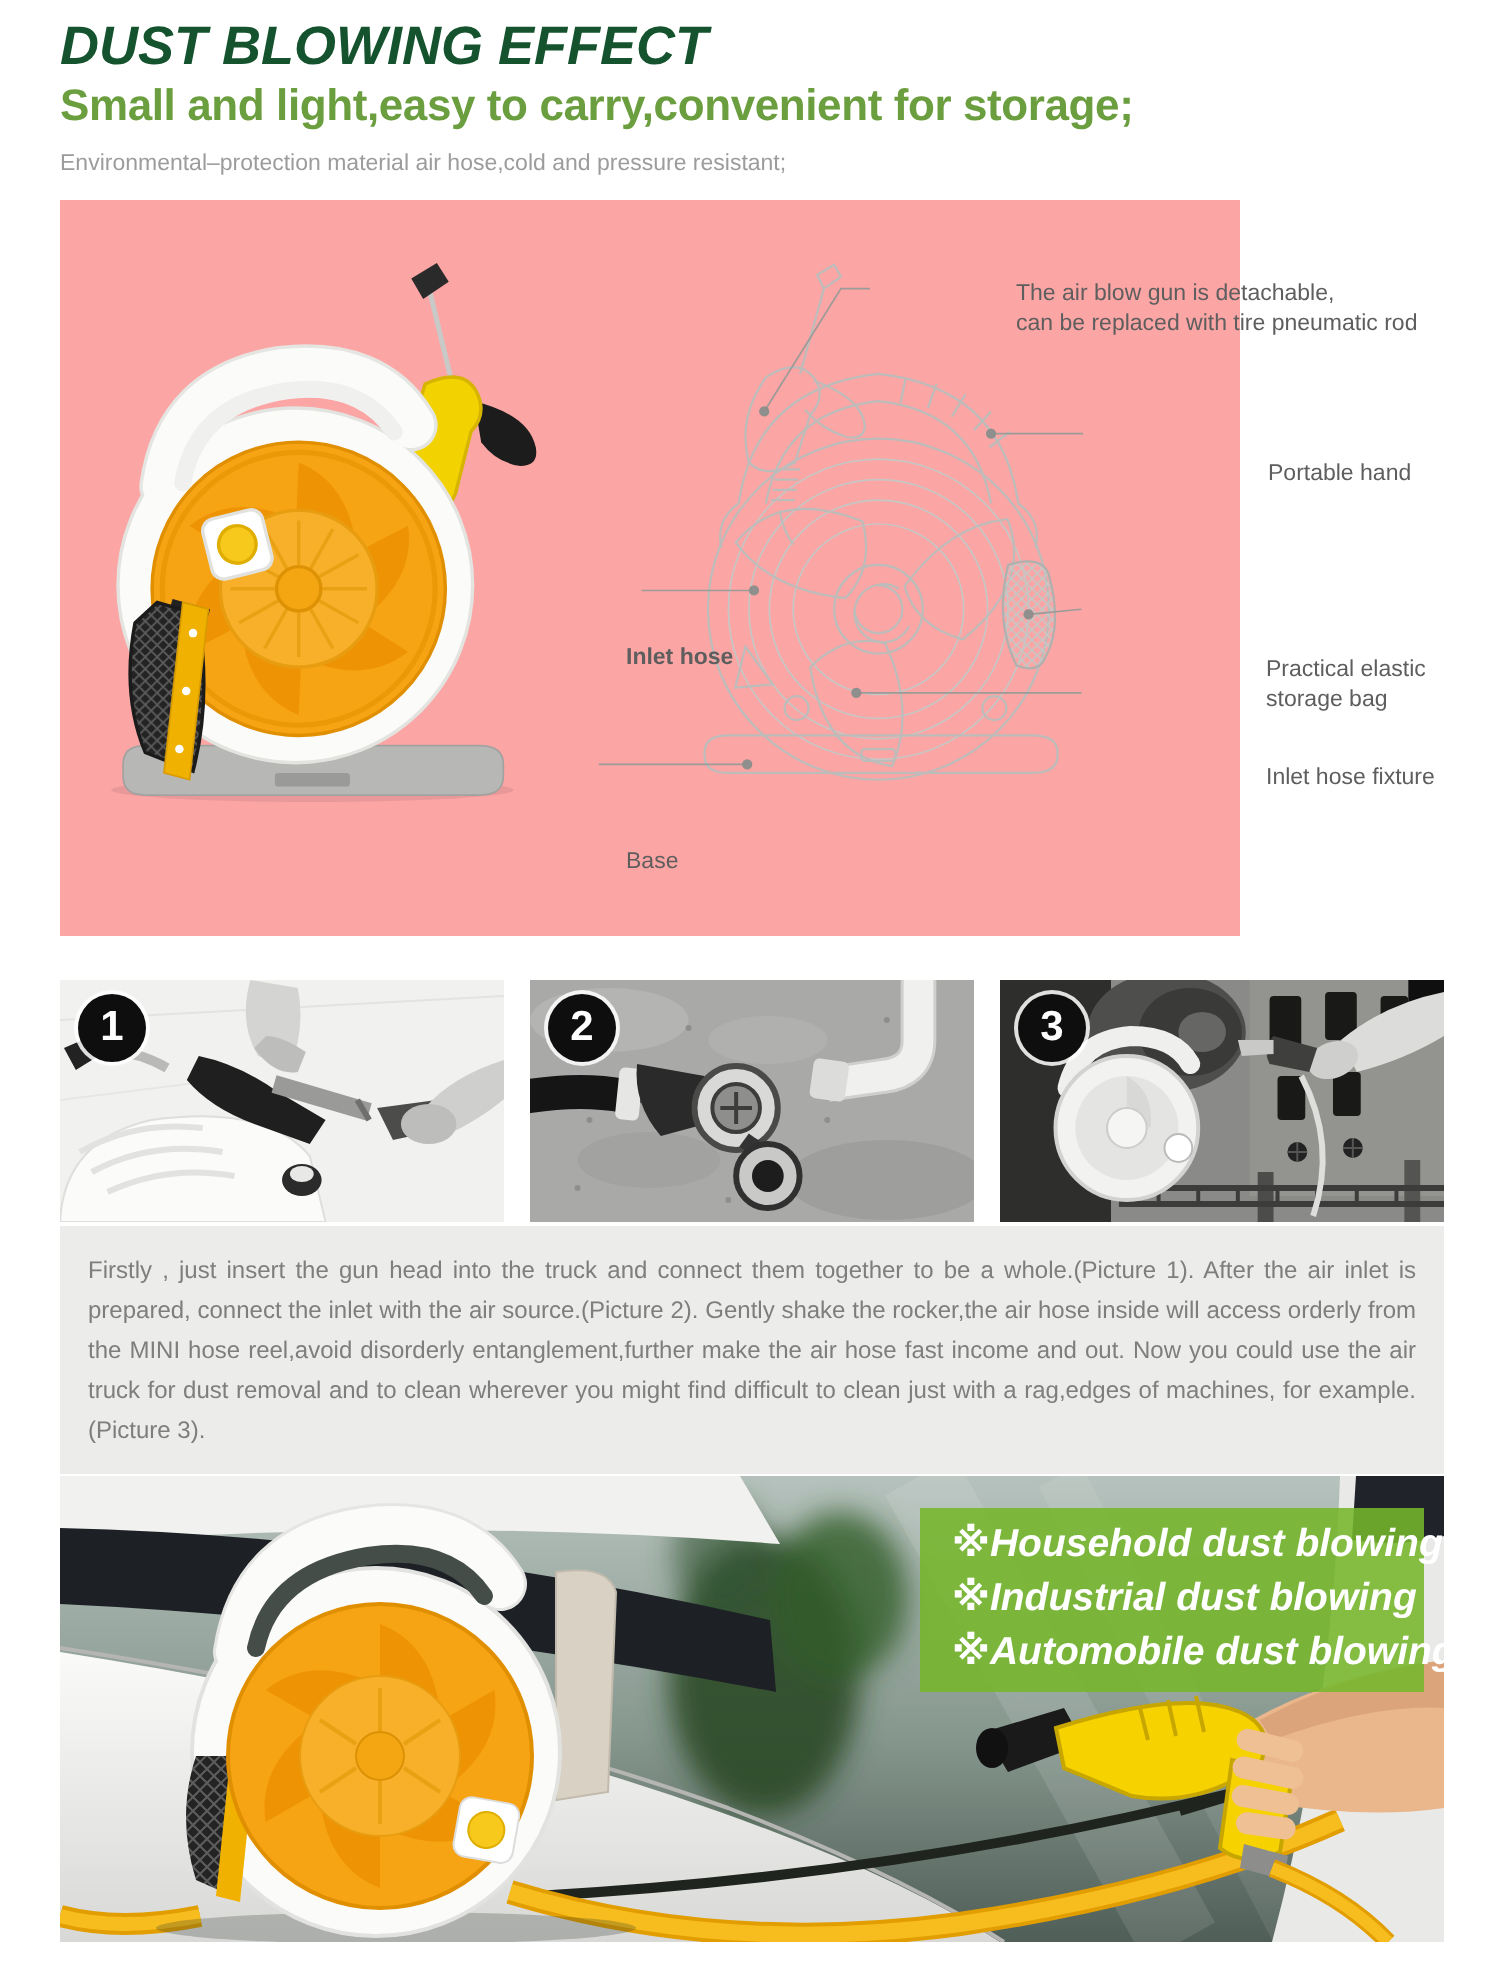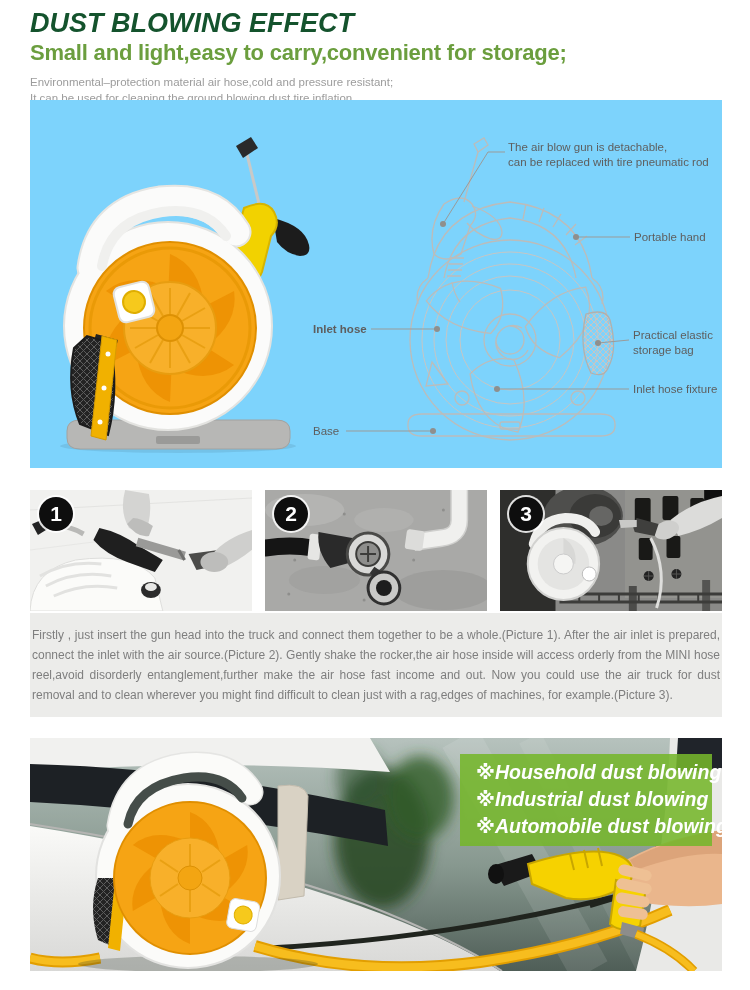--- a/index.html
+++ b/index.html
@@ -4,53 +4,52 @@
 <style>
   html,body{margin:0;padding:0;background:#ffffff;}
   .page{position:relative;width:750px;height:990px;background:#fff;overflow:hidden;
         font-family:"Liberation Sans","DejaVu Sans",sans-serif;}
   
   .hdr{position:absolute;left:30px;top:8px;width:692px;}
   .hdr h1{margin:0;font-size:27px;font-weight:bold;color:#14532d;letter-spacing:0;font-style:italic;}
   .hdr h2{margin:1px 0 0 0;font-size:22px;font-weight:bold;color:#6b9e3e;letter-spacing:-0.2px;}
   .intro{margin-top:8px;font-size:11.5px;line-height:16px;color:#9c9c9c;}
   
-  .panel{position:absolute;left:30px;top:100px;width:692px;height:368px;background:#7dd3fc;}
+  .panel{position:absolute;left:30px;top:100px;width:590px;height:368px;background:#fca5a5;}
   .panel svg.art{position:absolute;inset:0;}
   .callout{position:absolute;font-size:11.5px;line-height:15px;color:#5e5e5e;white-space:nowrap;}
   
   .steps{position:absolute;left:30px;top:490px;width:692px;height:121px;display:flex;gap:13px;}
   .step{position:relative;flex:1;height:121px;overflow:hidden;}
   .step svg{position:absolute;inset:0;width:100%;height:100%;}
   .badge{position:absolute;left:9px;top:7px;width:34px;height:34px;border-radius:50%;
          background:#0e0e0e;color:#fff;font-size:21px;font-weight:bold;
          display:flex;align-items:center;justify-content:center;
          box-shadow:0 0 0 2px rgba(255,255,255,0.85);}
   
   .desc{position:absolute;left:30px;top:613px;width:692px;box-sizing:border-box;
-        background:#ececea;padding:12px 2px;}
+        background:#ececea;padding:12px 14px;}
   .desc p{margin:0;font-size:12px;line-height:20px;color:#7e7e7e;text-align:justify;}
   
   .hero{position:absolute;left:30px;top:738px;width:692px;height:233px;overflow:hidden;font-style:italic;}
   .hero svg.scene{position:absolute;inset:0;width:100%;height:100%;}
   .banner{position:absolute;left:430px;top:16px;width:252px;box-sizing:border-box;
           background:rgba(117,182,43,0.88);padding:5px 0 6px 16px;}
   .banner .bline{font-size:19.5px;line-height:27px;font-weight:bold;color:#ffffff;white-space:nowrap;}
 </style>
 </head>
 <body>
 
 <div class="page">
 
   <div class="hdr">
     <h1>DUST BLOWING EFFECT</h1>
     <h2>Small and light,easy to carry,convenient for storage;</h2>
     <div class="intro">
       <div>Environmental–protection material air hose,cold and pressure resistant;</div>
-      <div>It can be used for cleaning the ground,blowing dust,tire inflation.</div>
     </div>
   </div>
 
   <div class="panel">
     <svg class="art" viewBox="0 0 692 368">
       <defs>
         <pattern id="meshA" width="7" height="7" patternUnits="userSpaceOnUse">
           <rect width="7" height="7" fill="#232323"></rect>
           <path d="M0 7 L7 0 M0 0 L7 7" stroke="#5d5d5d" stroke-width="1"></path>
         </pattern>

